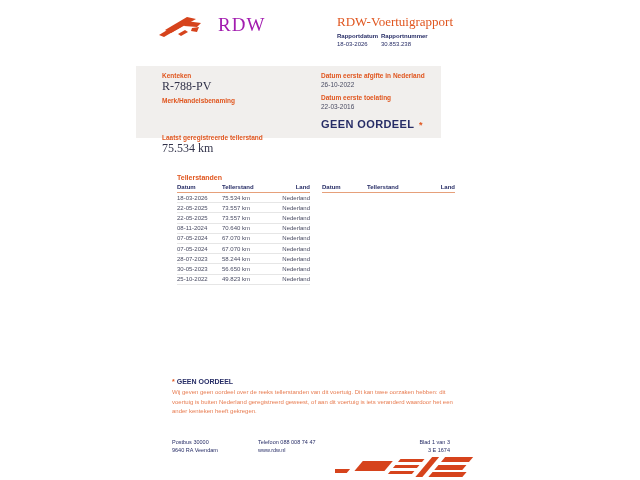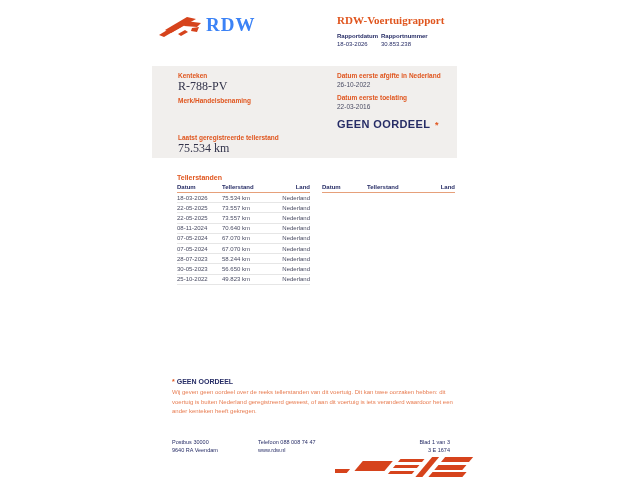--- a/index.html
+++ b/index.html
@@ -15,29 +15,29 @@
   }
   *{box-sizing:border-box;margin:0;padding:0;}
   body{
     width:640px;height:480px;position:relative;background:#ffffff;
     font-family:"Liberation Sans",sans-serif;color:var(--navy);overflow:hidden;
   }
   .abs{position:absolute;}
 
   
   .logo-wrap{left:158px;top:14px;display:flex;align-items:flex-start;}
-  .logo-word{font-family:"Liberation Serif",serif;font-size:19px;color:#3b82f6;letter-spacing:1px;margin-left:0;font-weight:bold;}
-  .doc-title{left:337px;top:14px;font-family:"Liberation Serif",serif;font-weight:bold;font-size:11px;color:var(--accent);}
+  .logo-word{font-family:"Liberation Serif",serif;font-size:19px;color:#a21caf;letter-spacing:1px;margin-left:12px;}
+  .doc-title{left:337px;top:14px;font-family:"Liberation Serif",serif;font-weight:normal;font-size:13px;color:var(--accent);}
   .rep-label{font-size:6px;font-weight:bold;color:var(--navy);}
   .rep-value{font-size:6px;color:var(--navy);margin-top:2px;}
   .rep-col1{left:337px;top:33px;}
   .rep-col2{left:381px;top:33px;}
 
   
-  .vbox{left:152px;top:66px;width:305px;height:92px;background:var(--box-bg);}
+  .vbox{left:136px;top:66px;width:305px;height:72px;background:var(--box-bg);}
   .lab{font-size:6.5px;font-weight:bold;color:var(--accent);}
   .val-serif{font-family:"Liberation Serif",serif;font-size:12px;color:var(--value-ink);}
   .val-small{font-size:6.5px;color:var(--cell-ink);}
   .oordeel{font-size:11px;font-weight:bold;color:var(--navy);letter-spacing:.4px;}
   .oordeel-mark{color:var(--accent);font-weight:bold;font-size:9px;}
 
   
   .tbl-title{left:177px;top:174px;font-size:7px;font-weight:bold;color:var(--accent);}
   .tgroup{top:184px;width:133px;font-size:6px;}
   .tgroup .thead{display:grid;grid-template-columns:45px 1fr 42px;font-weight:bold;color:var(--navy);

